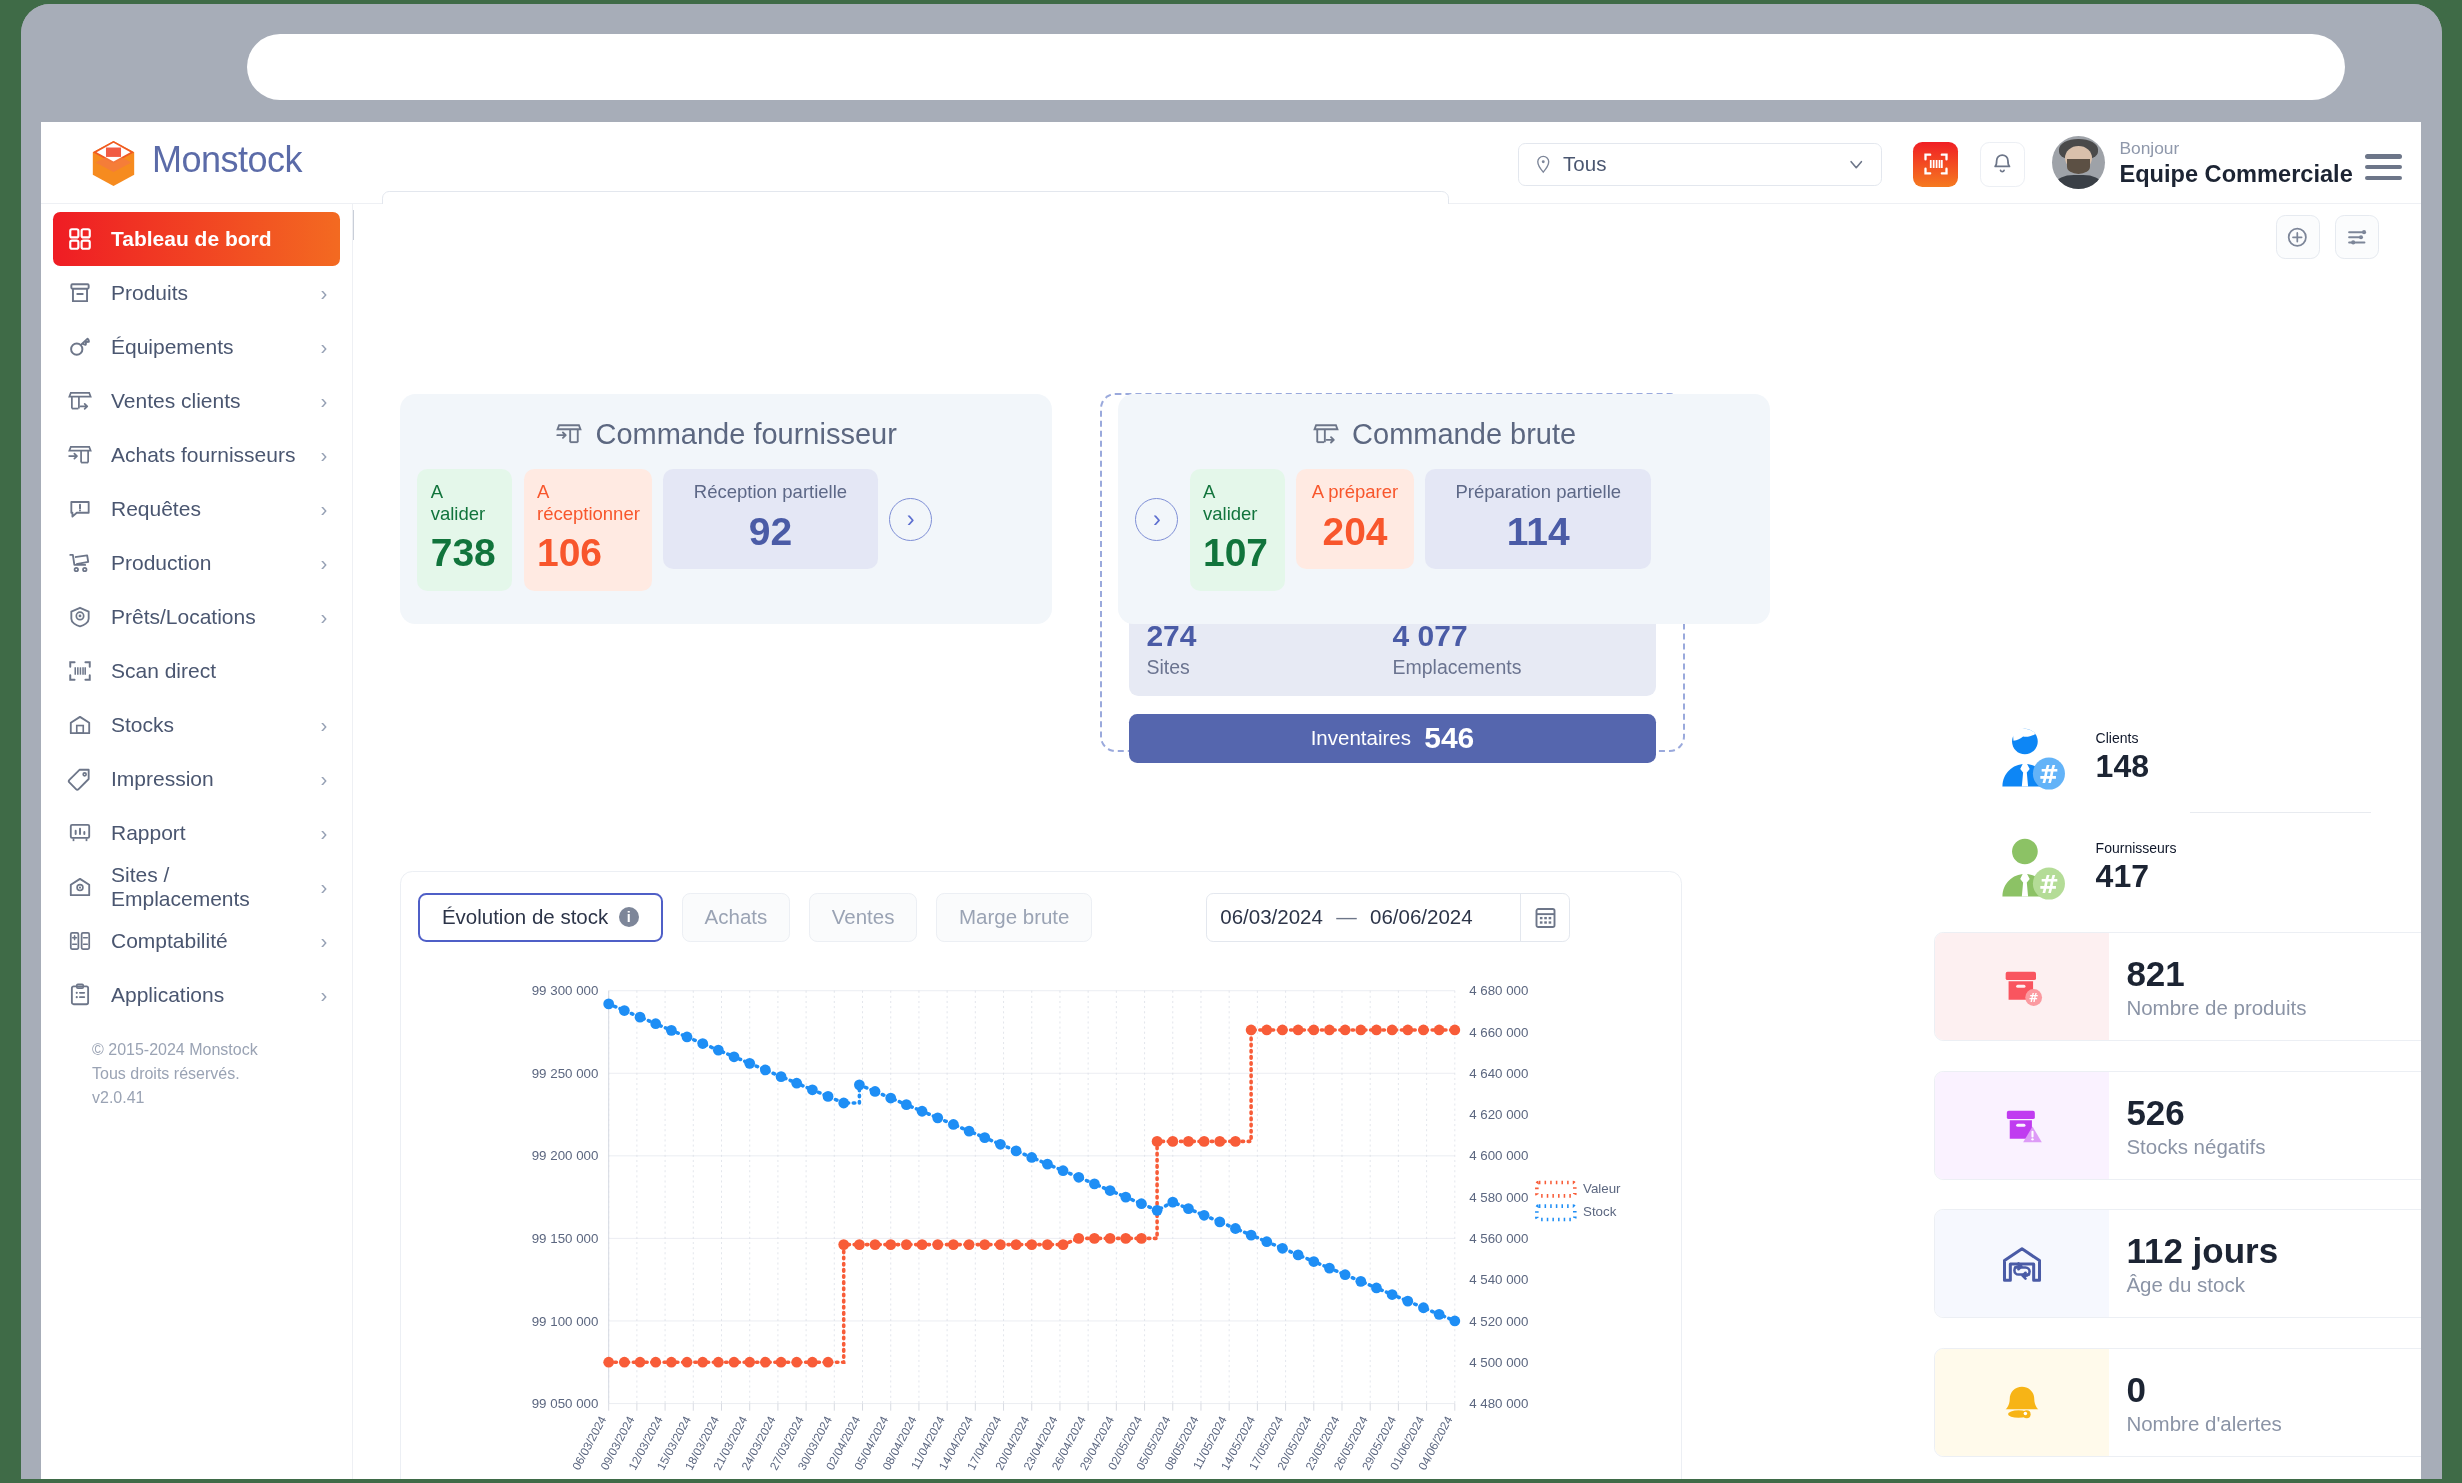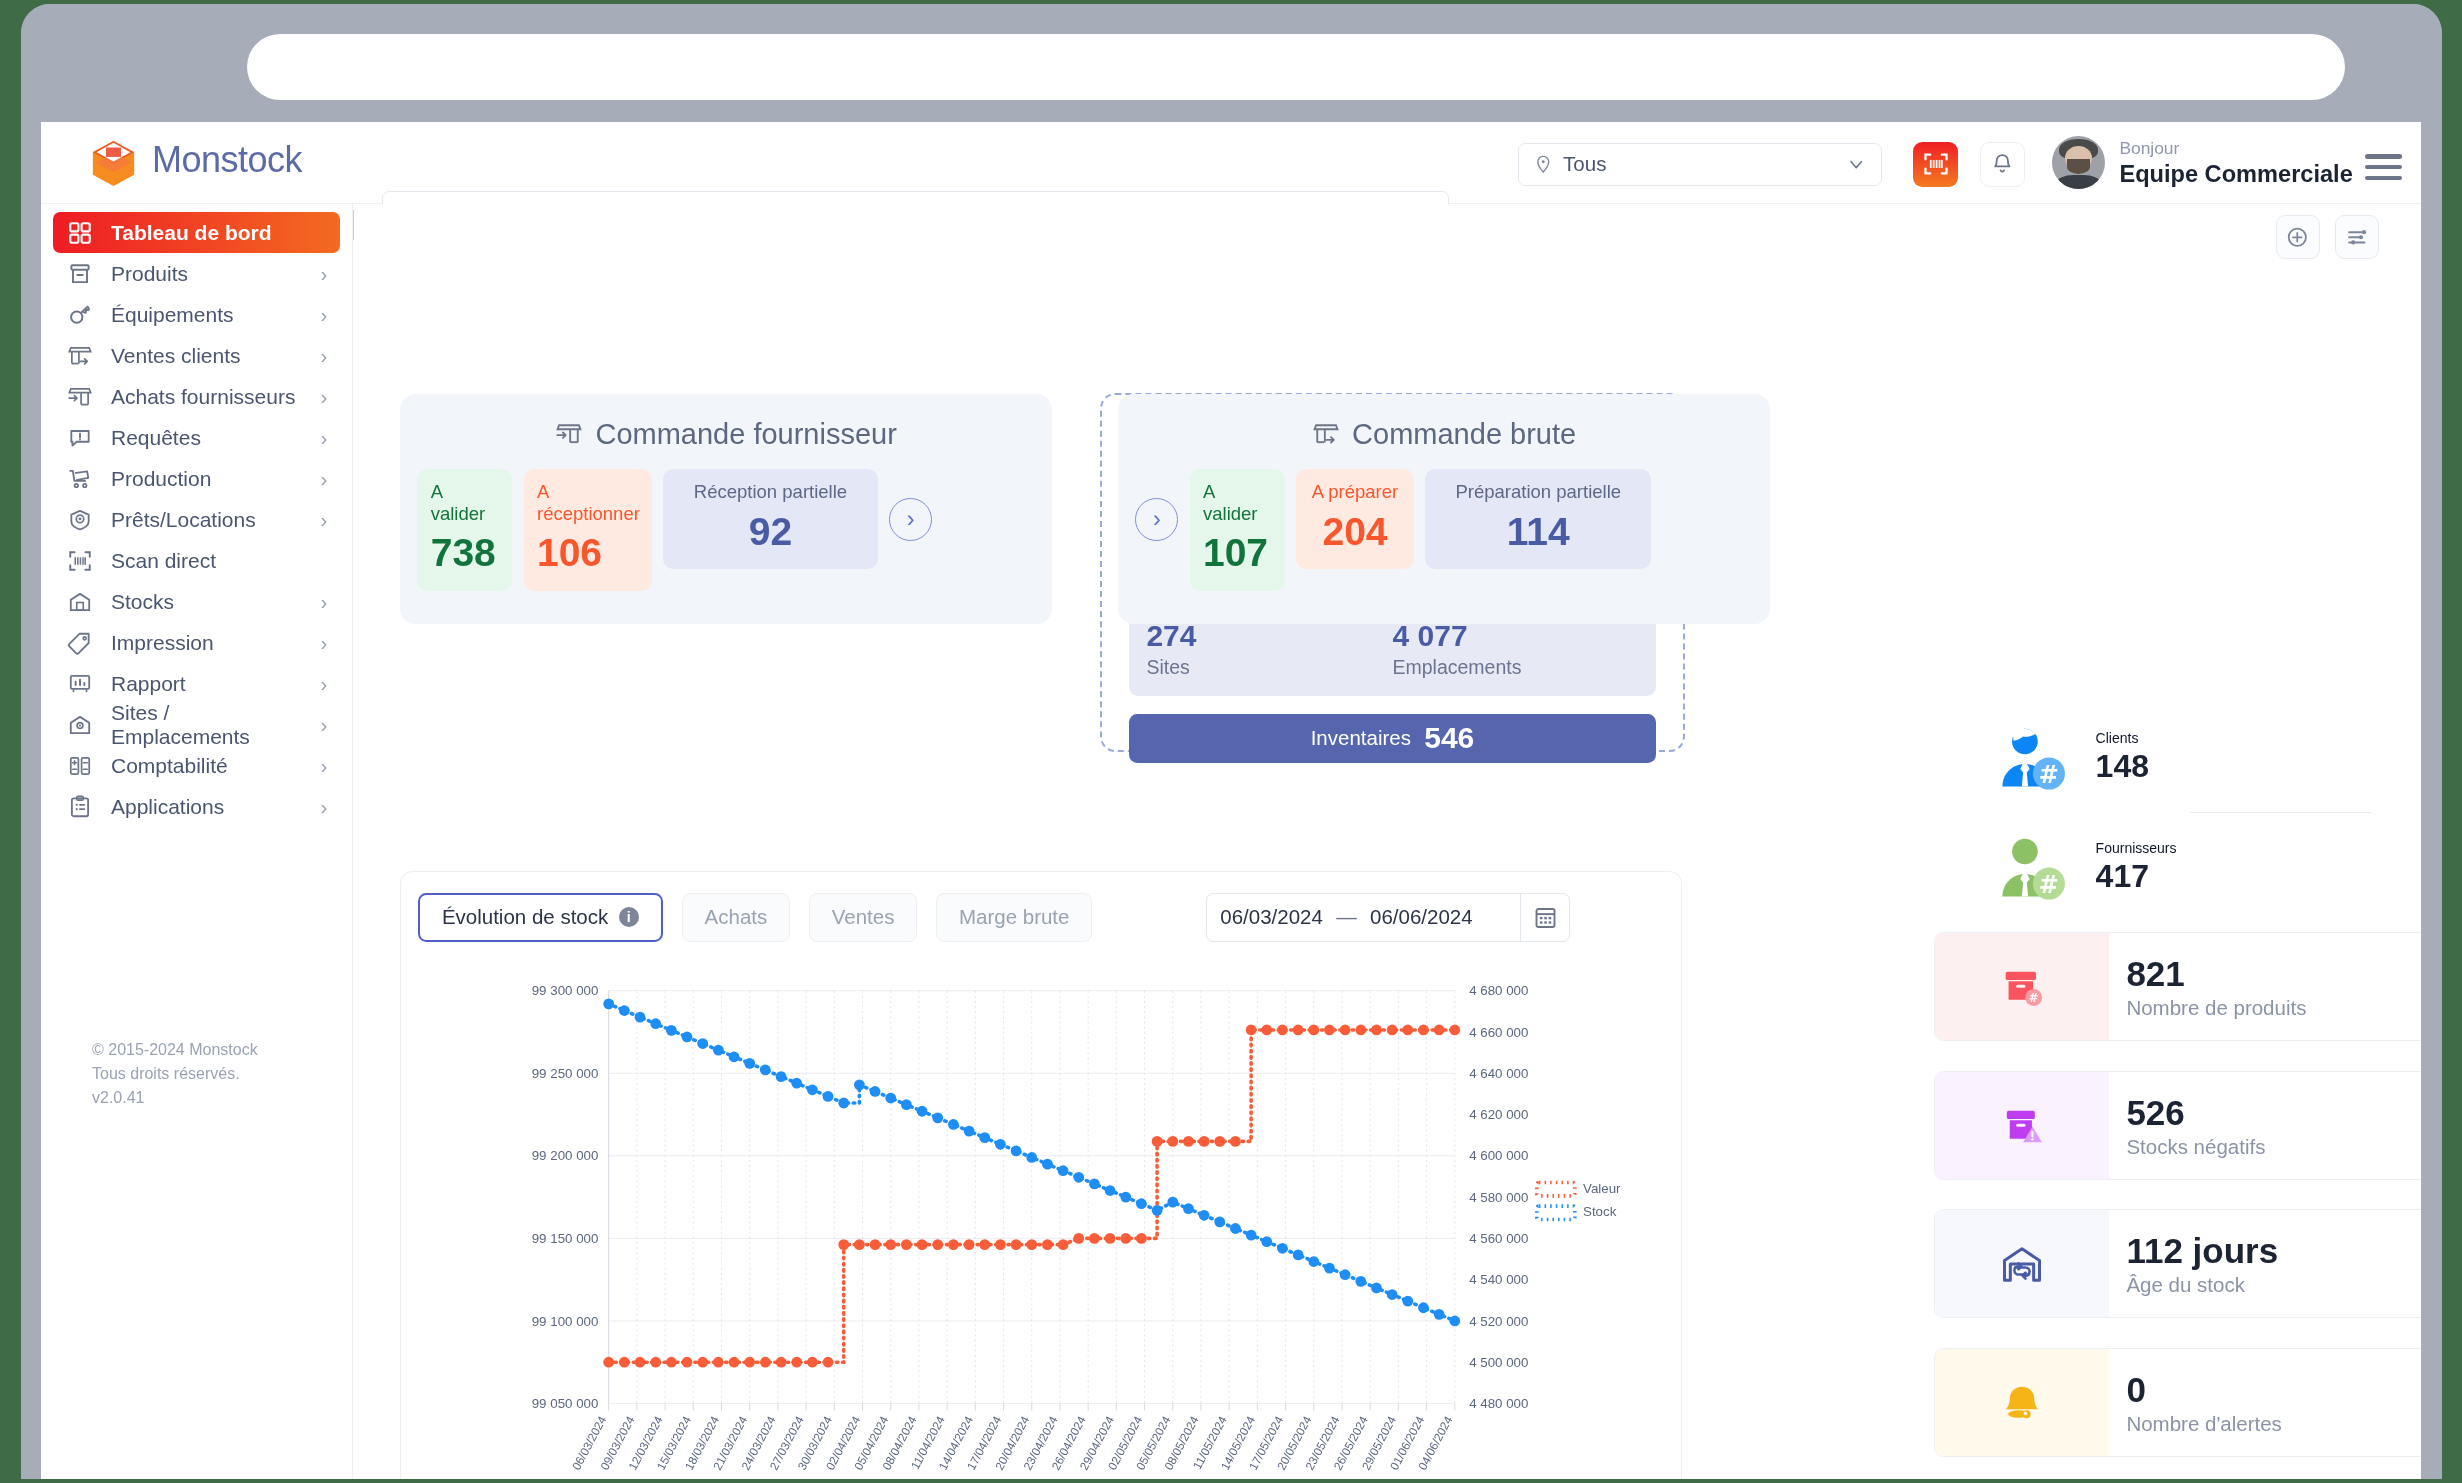--- a/index.html
+++ b/index.html
@@ -99,21 +99,21 @@
   #burger span { display:block; width: 37px; height: 4.6px; background:#6d7689; border-radius:2.6px; }
 
   
   #sidebar {
     position: absolute; left: 0; top: 82px;
     width: 312px; height: 1275px;
     background: #ffffff;
     border-right: 1px solid #eef0f4;
   }
   .nav-item {
-    height: 41px;
+    height: 54px;
     display: flex; align-items: center;
     padding: 0 24.6px 0 24.6px;
     gap: 17.4px;
     color: #4a5670;
     font-size: 21px;
   }
   .nav-item.active {
     background: linear-gradient(90deg,#ef1c24 0%,#f36a21 100%);
     color: #ffffff;
     border-radius: 7.2px;

